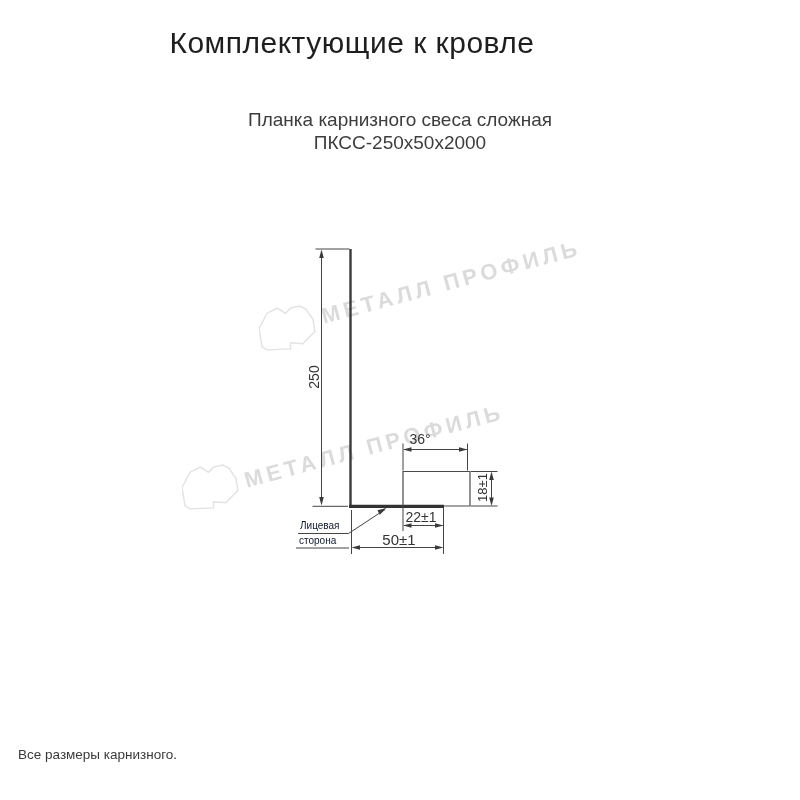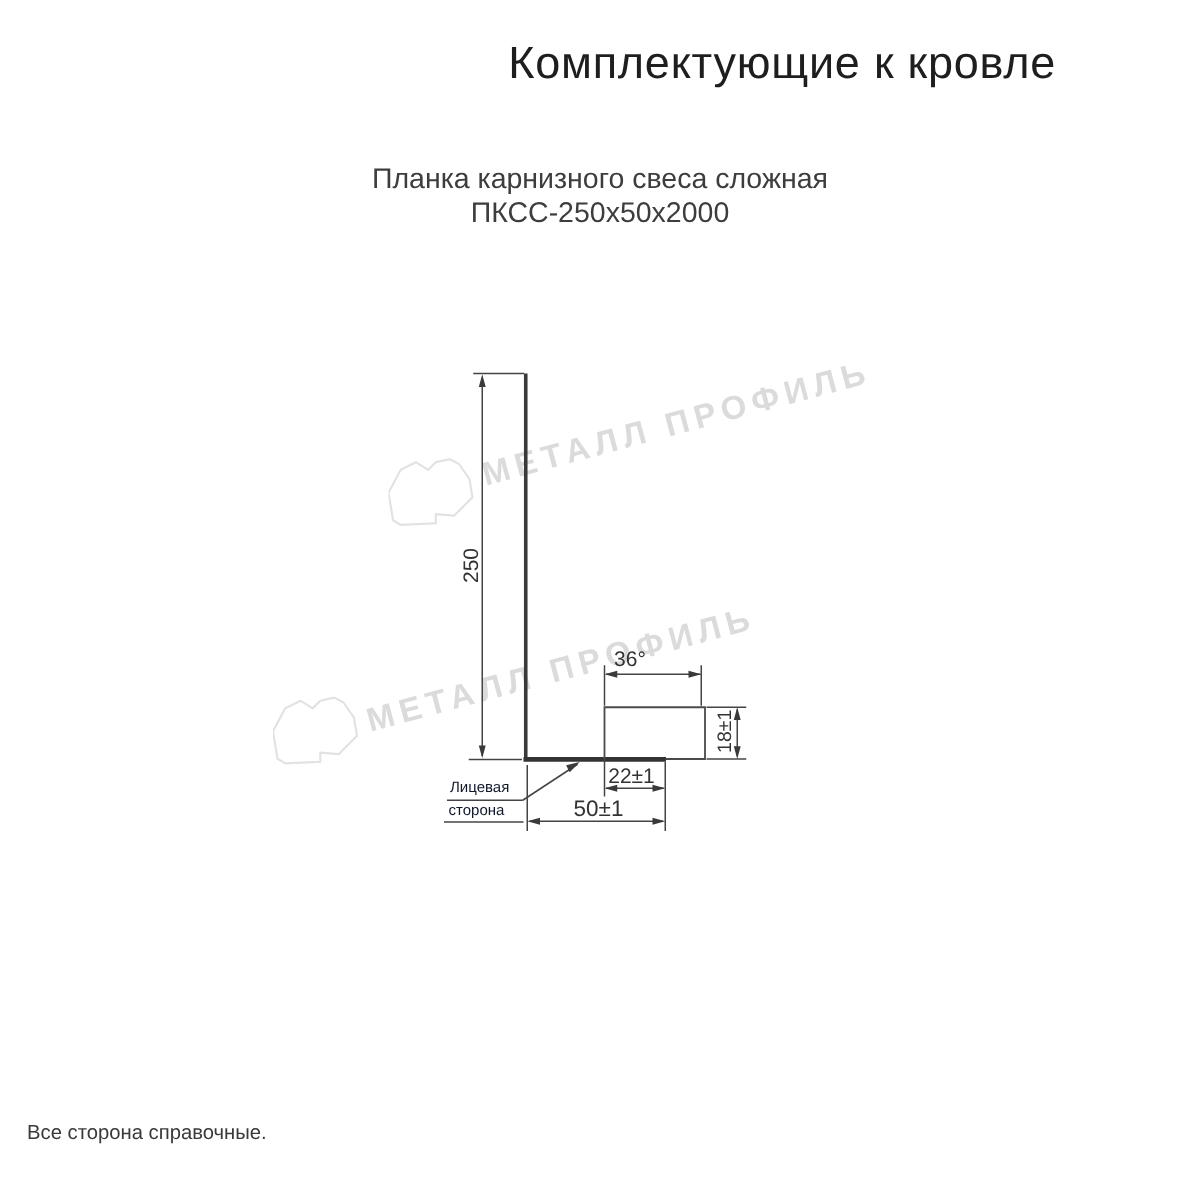--- a/index.html
+++ b/index.html
@@ -3,21 +3,21 @@
 <meta charset="utf-8">
 <style>
   html,body{margin:0;padding:0;background:#ffffff;}
   #page{
     position:relative;width:800px;height:800px;background:#ffffff;overflow:hidden;
     font-family:"Liberation Sans", "DejaVu Sans", sans-serif;
   }
   .abs{position:absolute;}
   
   .title{
-    left:0;top:26px;width:704px;text-align:right;
+    left:0;top:26px;width:704px;text-align:center;
     font-size:30px;font-weight:400;color:#1e1e1e;letter-spacing:.5px;
   }
   .subtitle{
     left:0;top:108px;width:800px;text-align:center;
     font-size:19px;font-weight:400;color:#3d3d3d;line-height:23px;
   }
   
   .wm-text{
     font-size:22px;font-weight:700;letter-spacing:4px;color:#dbdbdb;
     white-space:nowrap;transform:rotate(-15deg);transform-origin:left center;
@@ -117,16 +117,16 @@
   <div class="abs dim-label vert" style="left:296px;top:369px;width:35px;">250</div>
   <div class="abs dim-label" style="left:400px;top:431px;width:40px;">36°</div>
   <div class="abs dim-label vert" style="left:462px;top:480px;width:41px;font-size:13px;">18±1</div>
   <div class="abs dim-label" style="left:402px;top:509px;width:38px;">22±1</div>
   <div class="abs dim-label" style="left:377px;top:531px;width:44px;font-size:15px;">50±1</div>
 
   <div class="abs front-side" style="left:300px;top:520px;">Лицевая</div>
   <div class="abs front-side" style="left:299px;top:535px;">сторона</div>
 
   <div class="abs notes">
-    <div>Все сторона справочные.</div>
+    <div>Все размеры карнизного.</div>
   </div>
 
 </div>
 
 </body></html>

